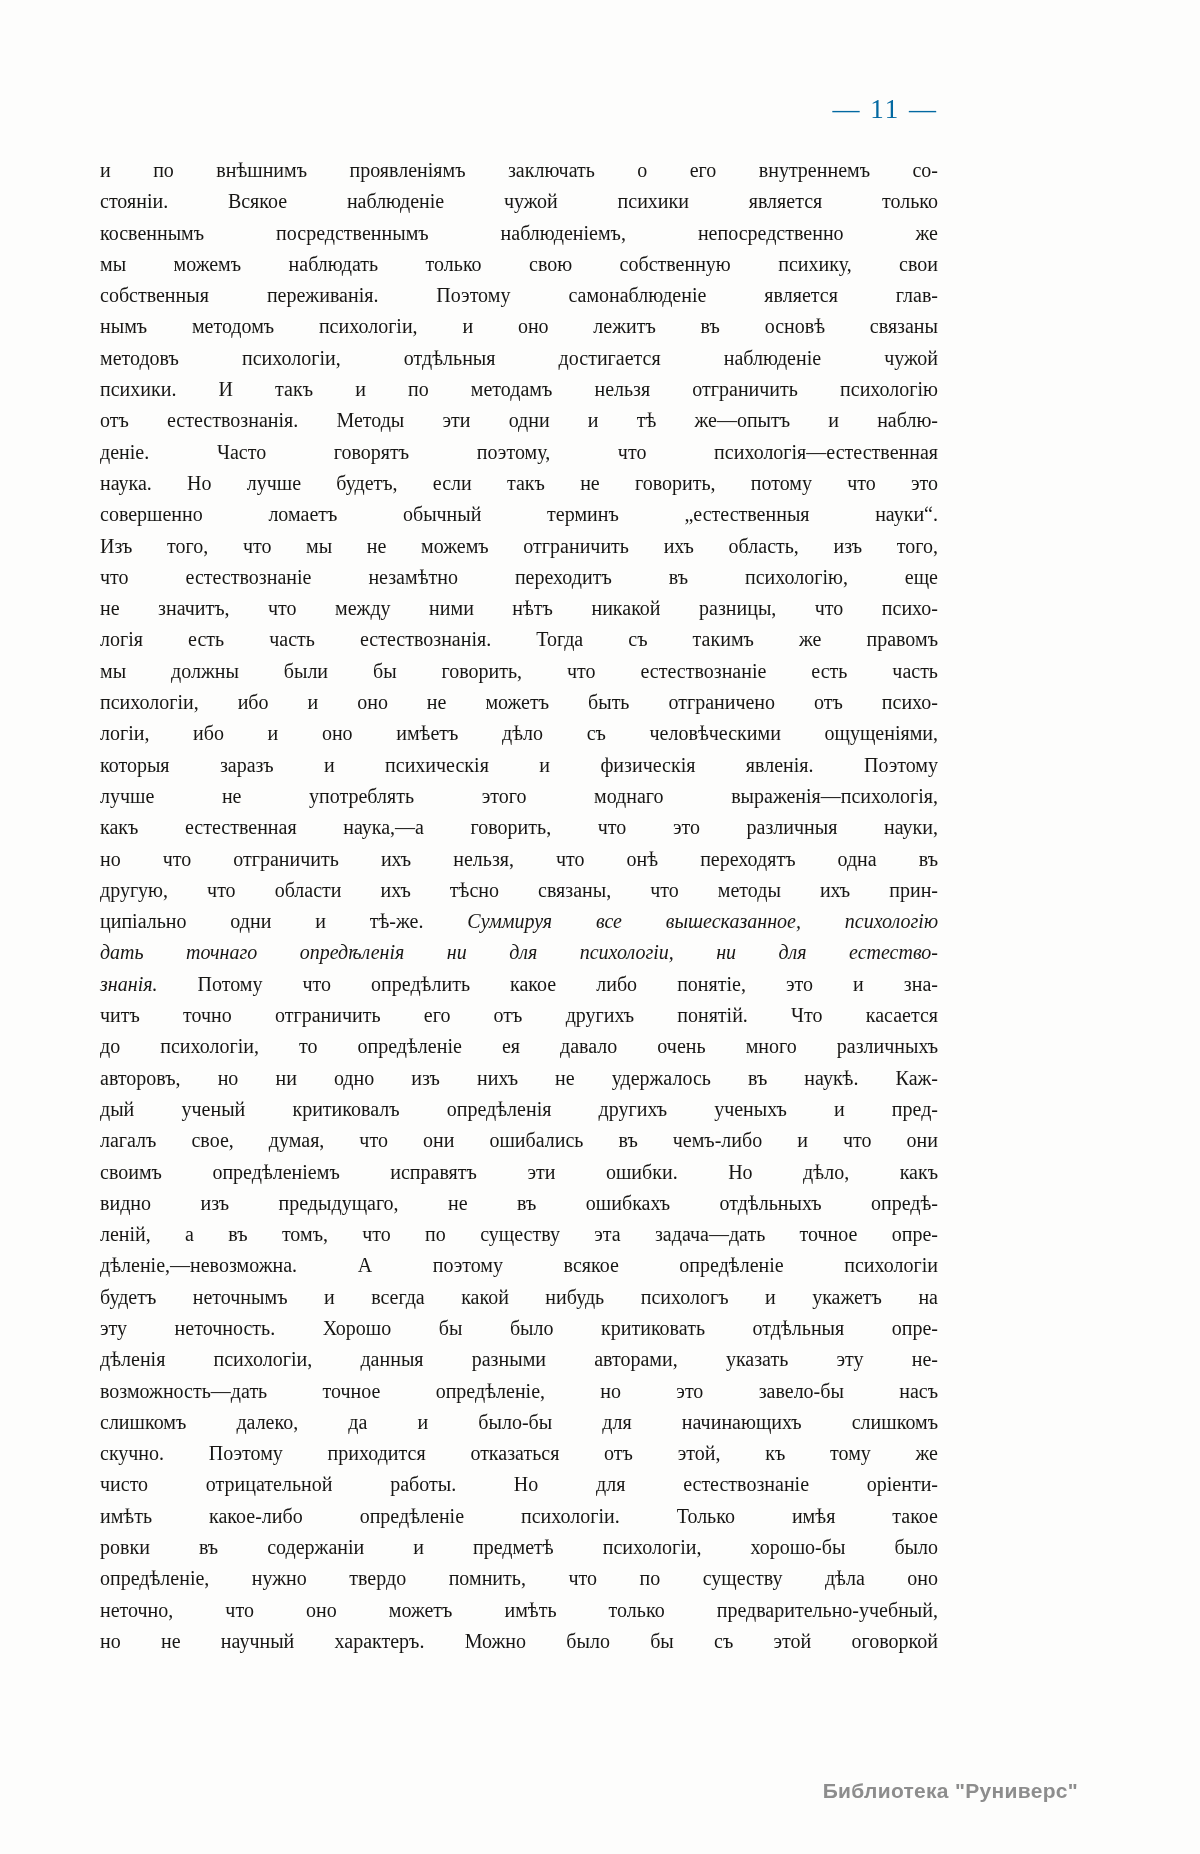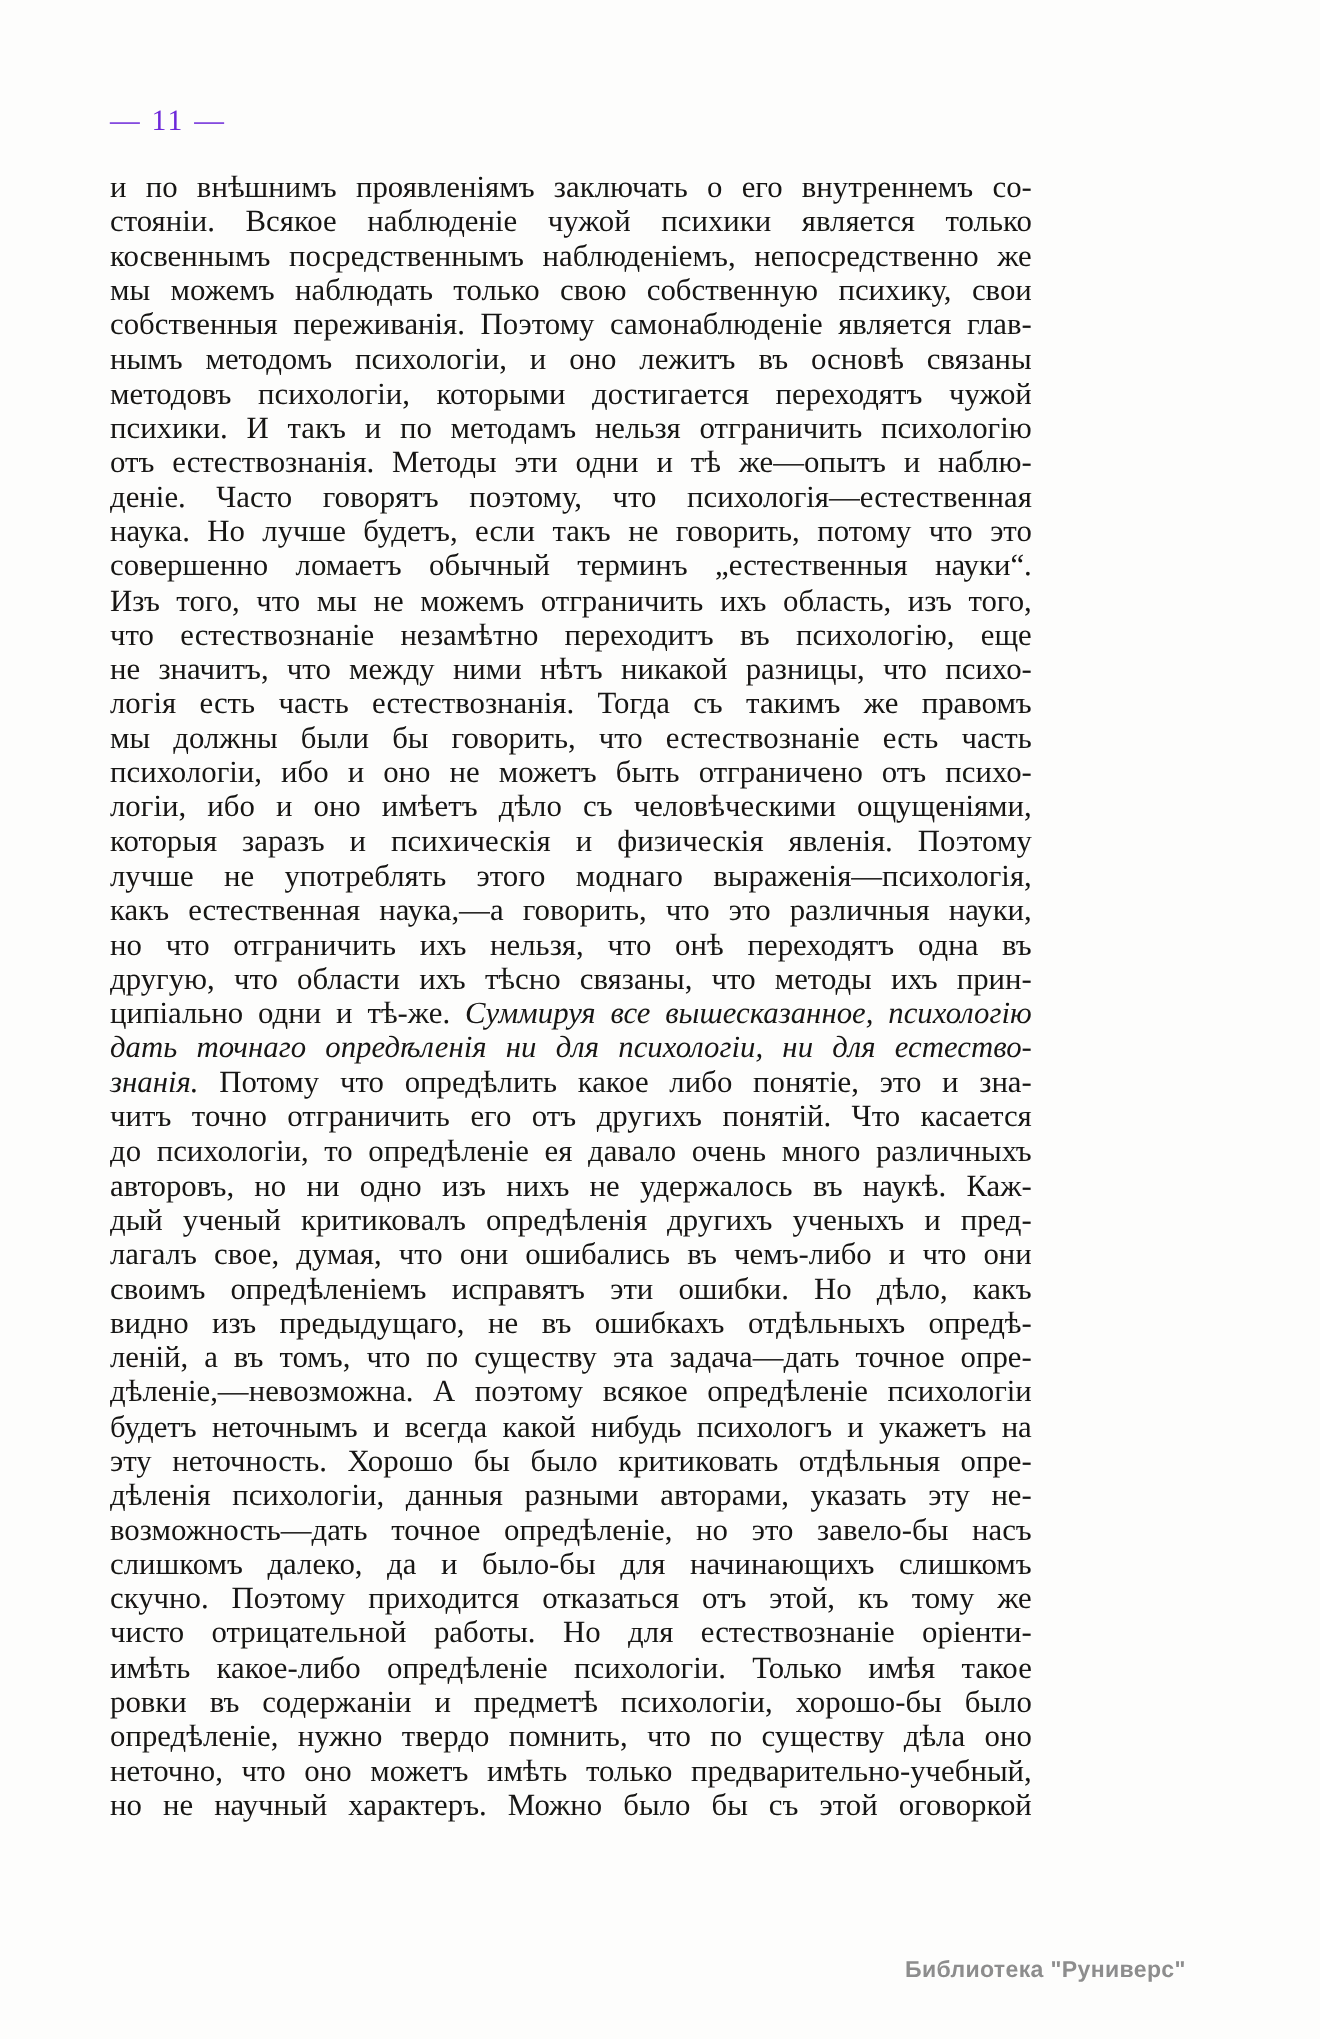--- a/index.html
+++ b/index.html
@@ -14,34 +14,34 @@
     background: #fdfdfc;
     overflow: hidden;
     font-family: "Liberation Serif", "DejaVu Serif", serif;
     color: #151412;
   }
   .page-number {
     position: absolute;
     top: 94px;
     left: 100px;
     width: 838px;
-    text-align: left;
+    text-align: right;
     font-size: 27px;
     letter-spacing: 2px;
-    color: #6d28d9;
+    color: #0369a1;
     white-space: pre;
   }
   .text-block {
     position: absolute;
     top: 155px;
     left: 100px;
     width: 838px;
   }
   .line {
-    font-size: 28px;
+    font-size: 20px;
     line-height: 31.3px;
     height: 31.3px;
     text-align: justify;
     text-align-last: justify;
     -moz-text-align-last: justify;
     white-space: normal;
     color: #171614;
   }
   .line .it {
     font-style: italic;
@@ -63,21 +63,21 @@
 <div id="page">
   <div class="page-number">— 11 —</div>
 
   <div class="text-block">
       <div class="line"><span>и по внѣшнимъ проявленіямъ заключать о его внутреннемъ со-</span></div>
       <div class="line"><span>стояніи. Всякое наблюденіе чужой психики является только</span></div>
       <div class="line"><span>косвеннымъ посредственнымъ наблюденіемъ, непосредственно же</span></div>
       <div class="line"><span>мы можемъ наблюдать только свою собственную психику, свои</span></div>
       <div class="line"><span>собственныя переживанія. Поэтому самонаблюденіе является глав-</span></div>
       <div class="line"><span>нымъ методомъ психологіи, и оно лежитъ въ основѣ связаны</span></div>
-      <div class="line"><span>методовъ психологіи, которыми достигается переходятъ чужой</span></div>
+      <div class="line"><span>методовъ психологіи, отдѣльныя достигается наблюденіе чужой</span></div>
       <div class="line"><span>психики. И такъ и по методамъ нельзя отграничить психологію</span></div>
       <div class="line"><span>отъ естествознанія. Методы эти одни и тѣ же—опытъ и наблю-</span></div>
       <div class="line"><span>деніе. Часто говорятъ поэтому, что психологія—естественная</span></div>
       <div class="line"><span>наука. Но лучше будетъ, если такъ не говорить, потому что это</span></div>
       <div class="line"><span>совершенно ломаетъ обычный терминъ „естественныя науки“.</span></div>
       <div class="line"><span>Изъ того, что мы не можемъ отграничить ихъ область, изъ того,</span></div>
       <div class="line"><span>что естествознаніе незамѣтно переходитъ въ психологію, еще</span></div>
       <div class="line"><span>не значитъ, что между ними нѣтъ никакой разницы, что психо-</span></div>
       <div class="line"><span>логія есть часть естествознанія. Тогда съ такимъ же правомъ</span></div>
       <div class="line"><span>мы должны были бы говорить, что естествознаніе есть часть</span></div>

